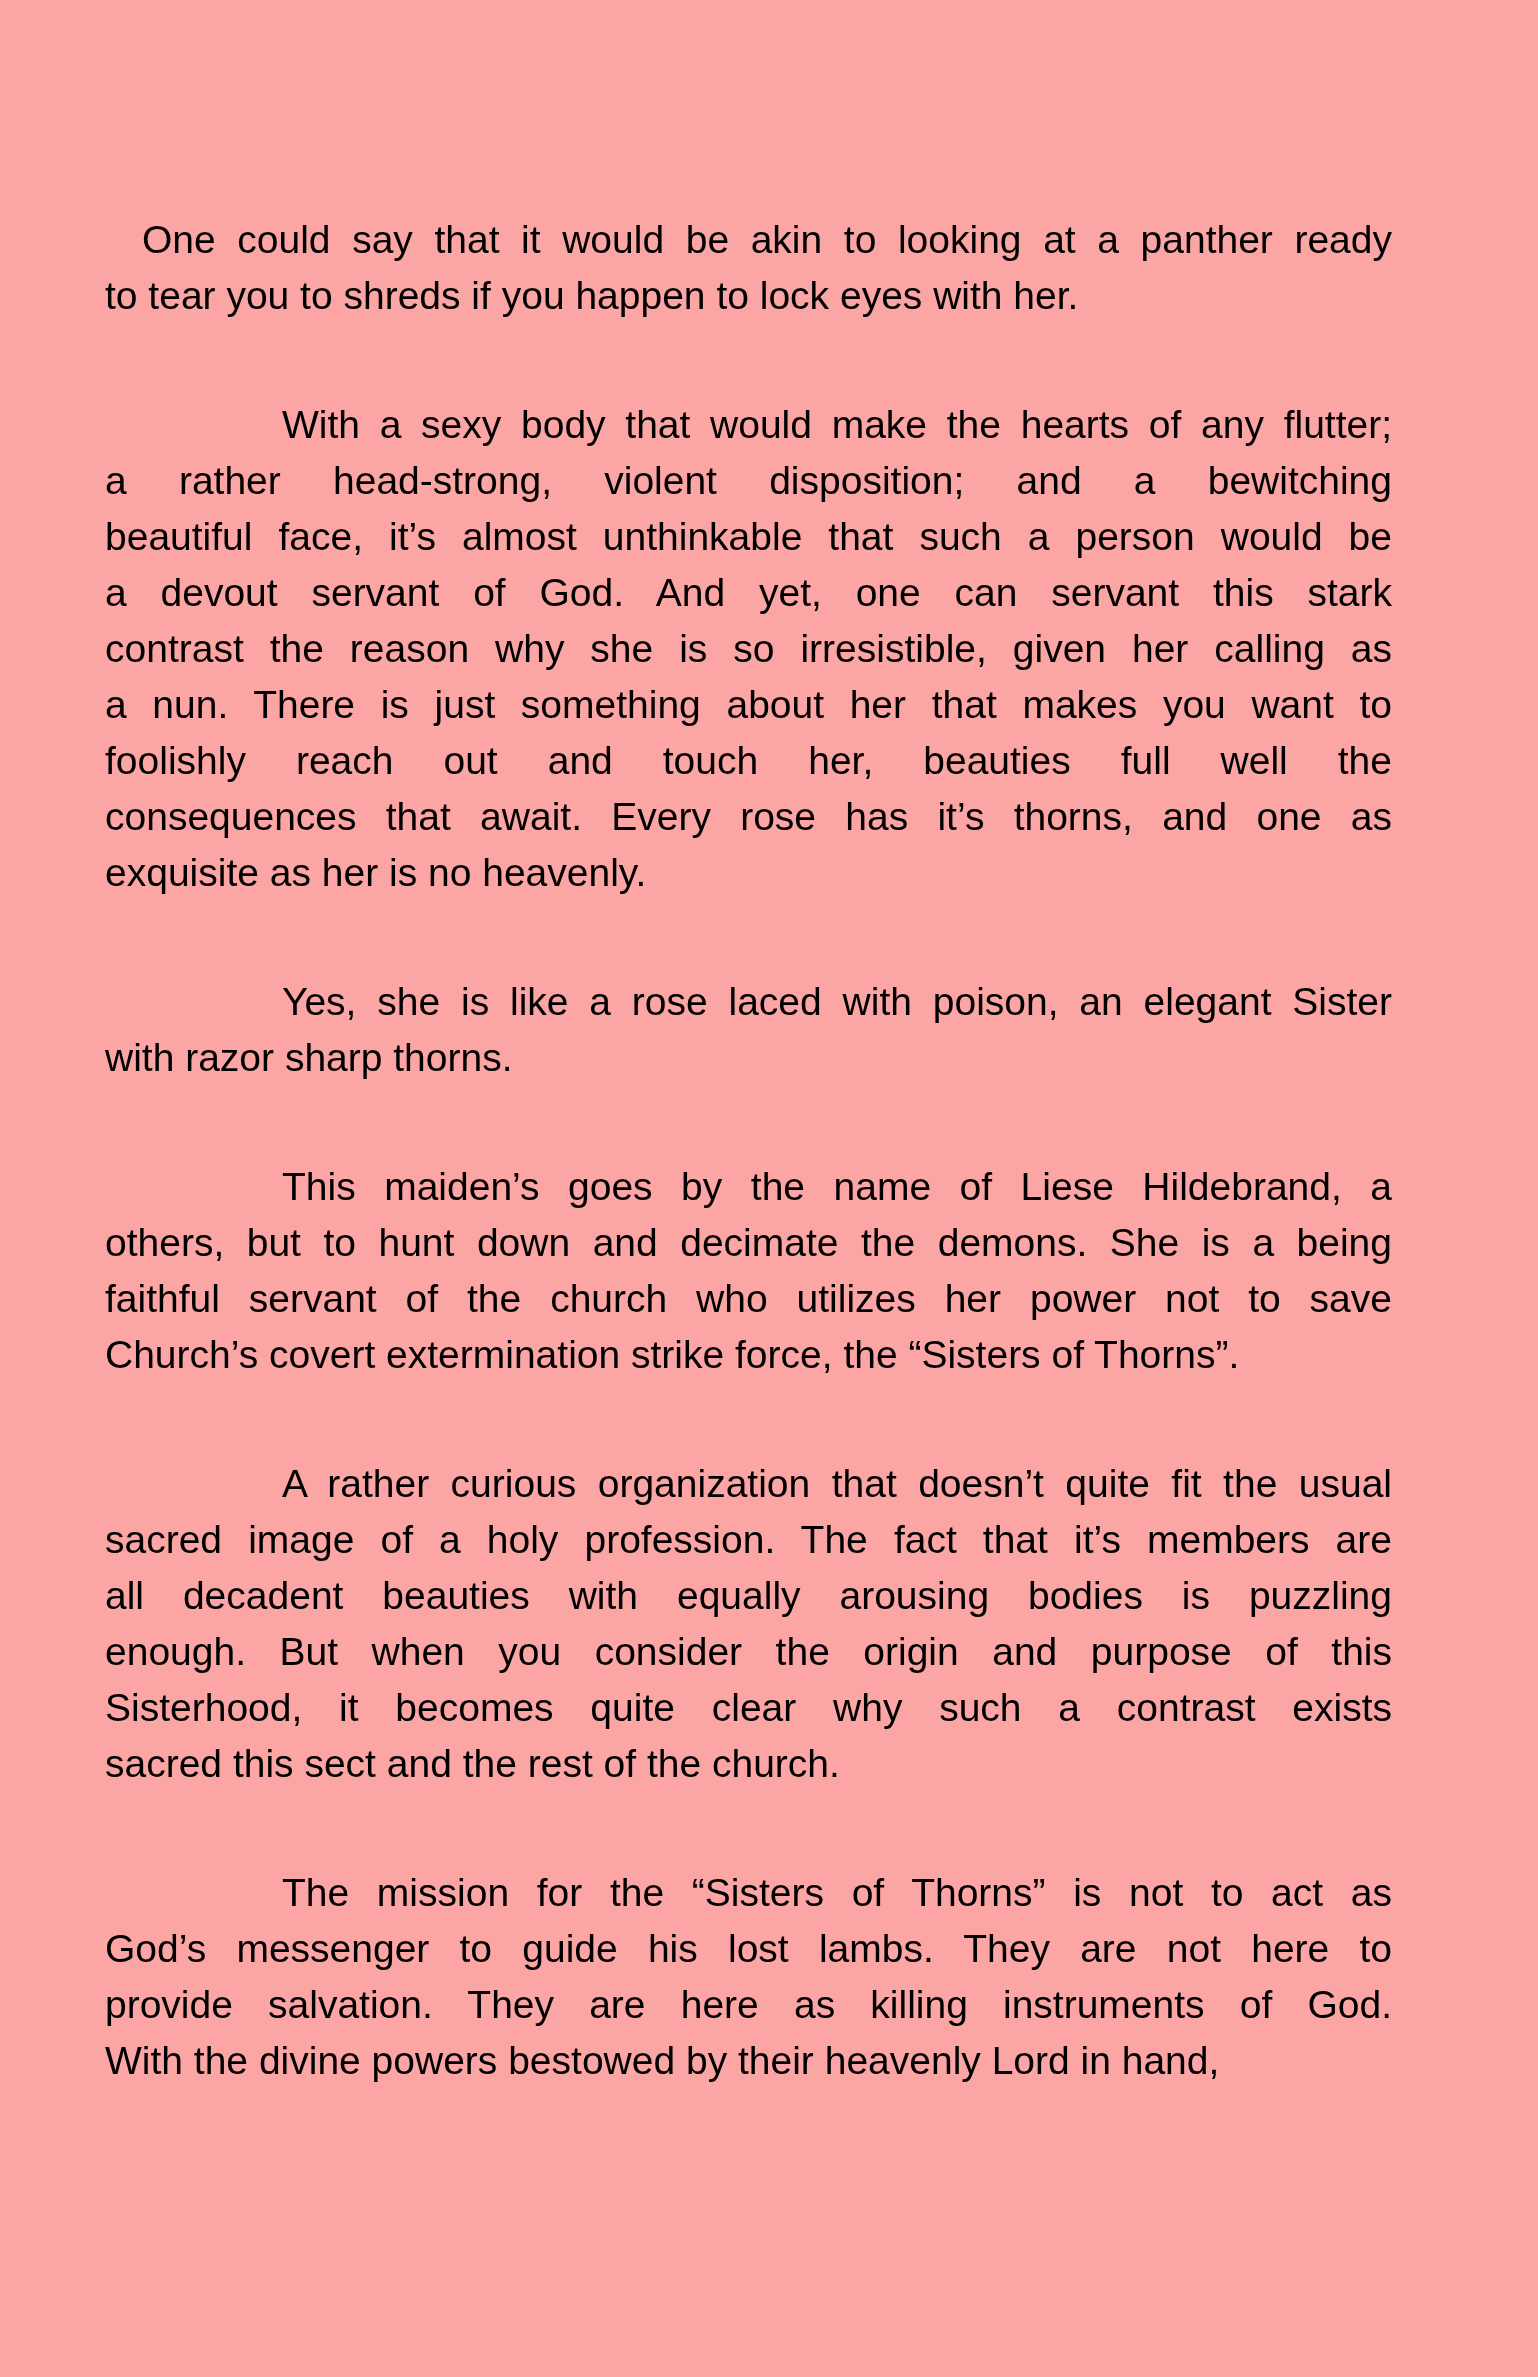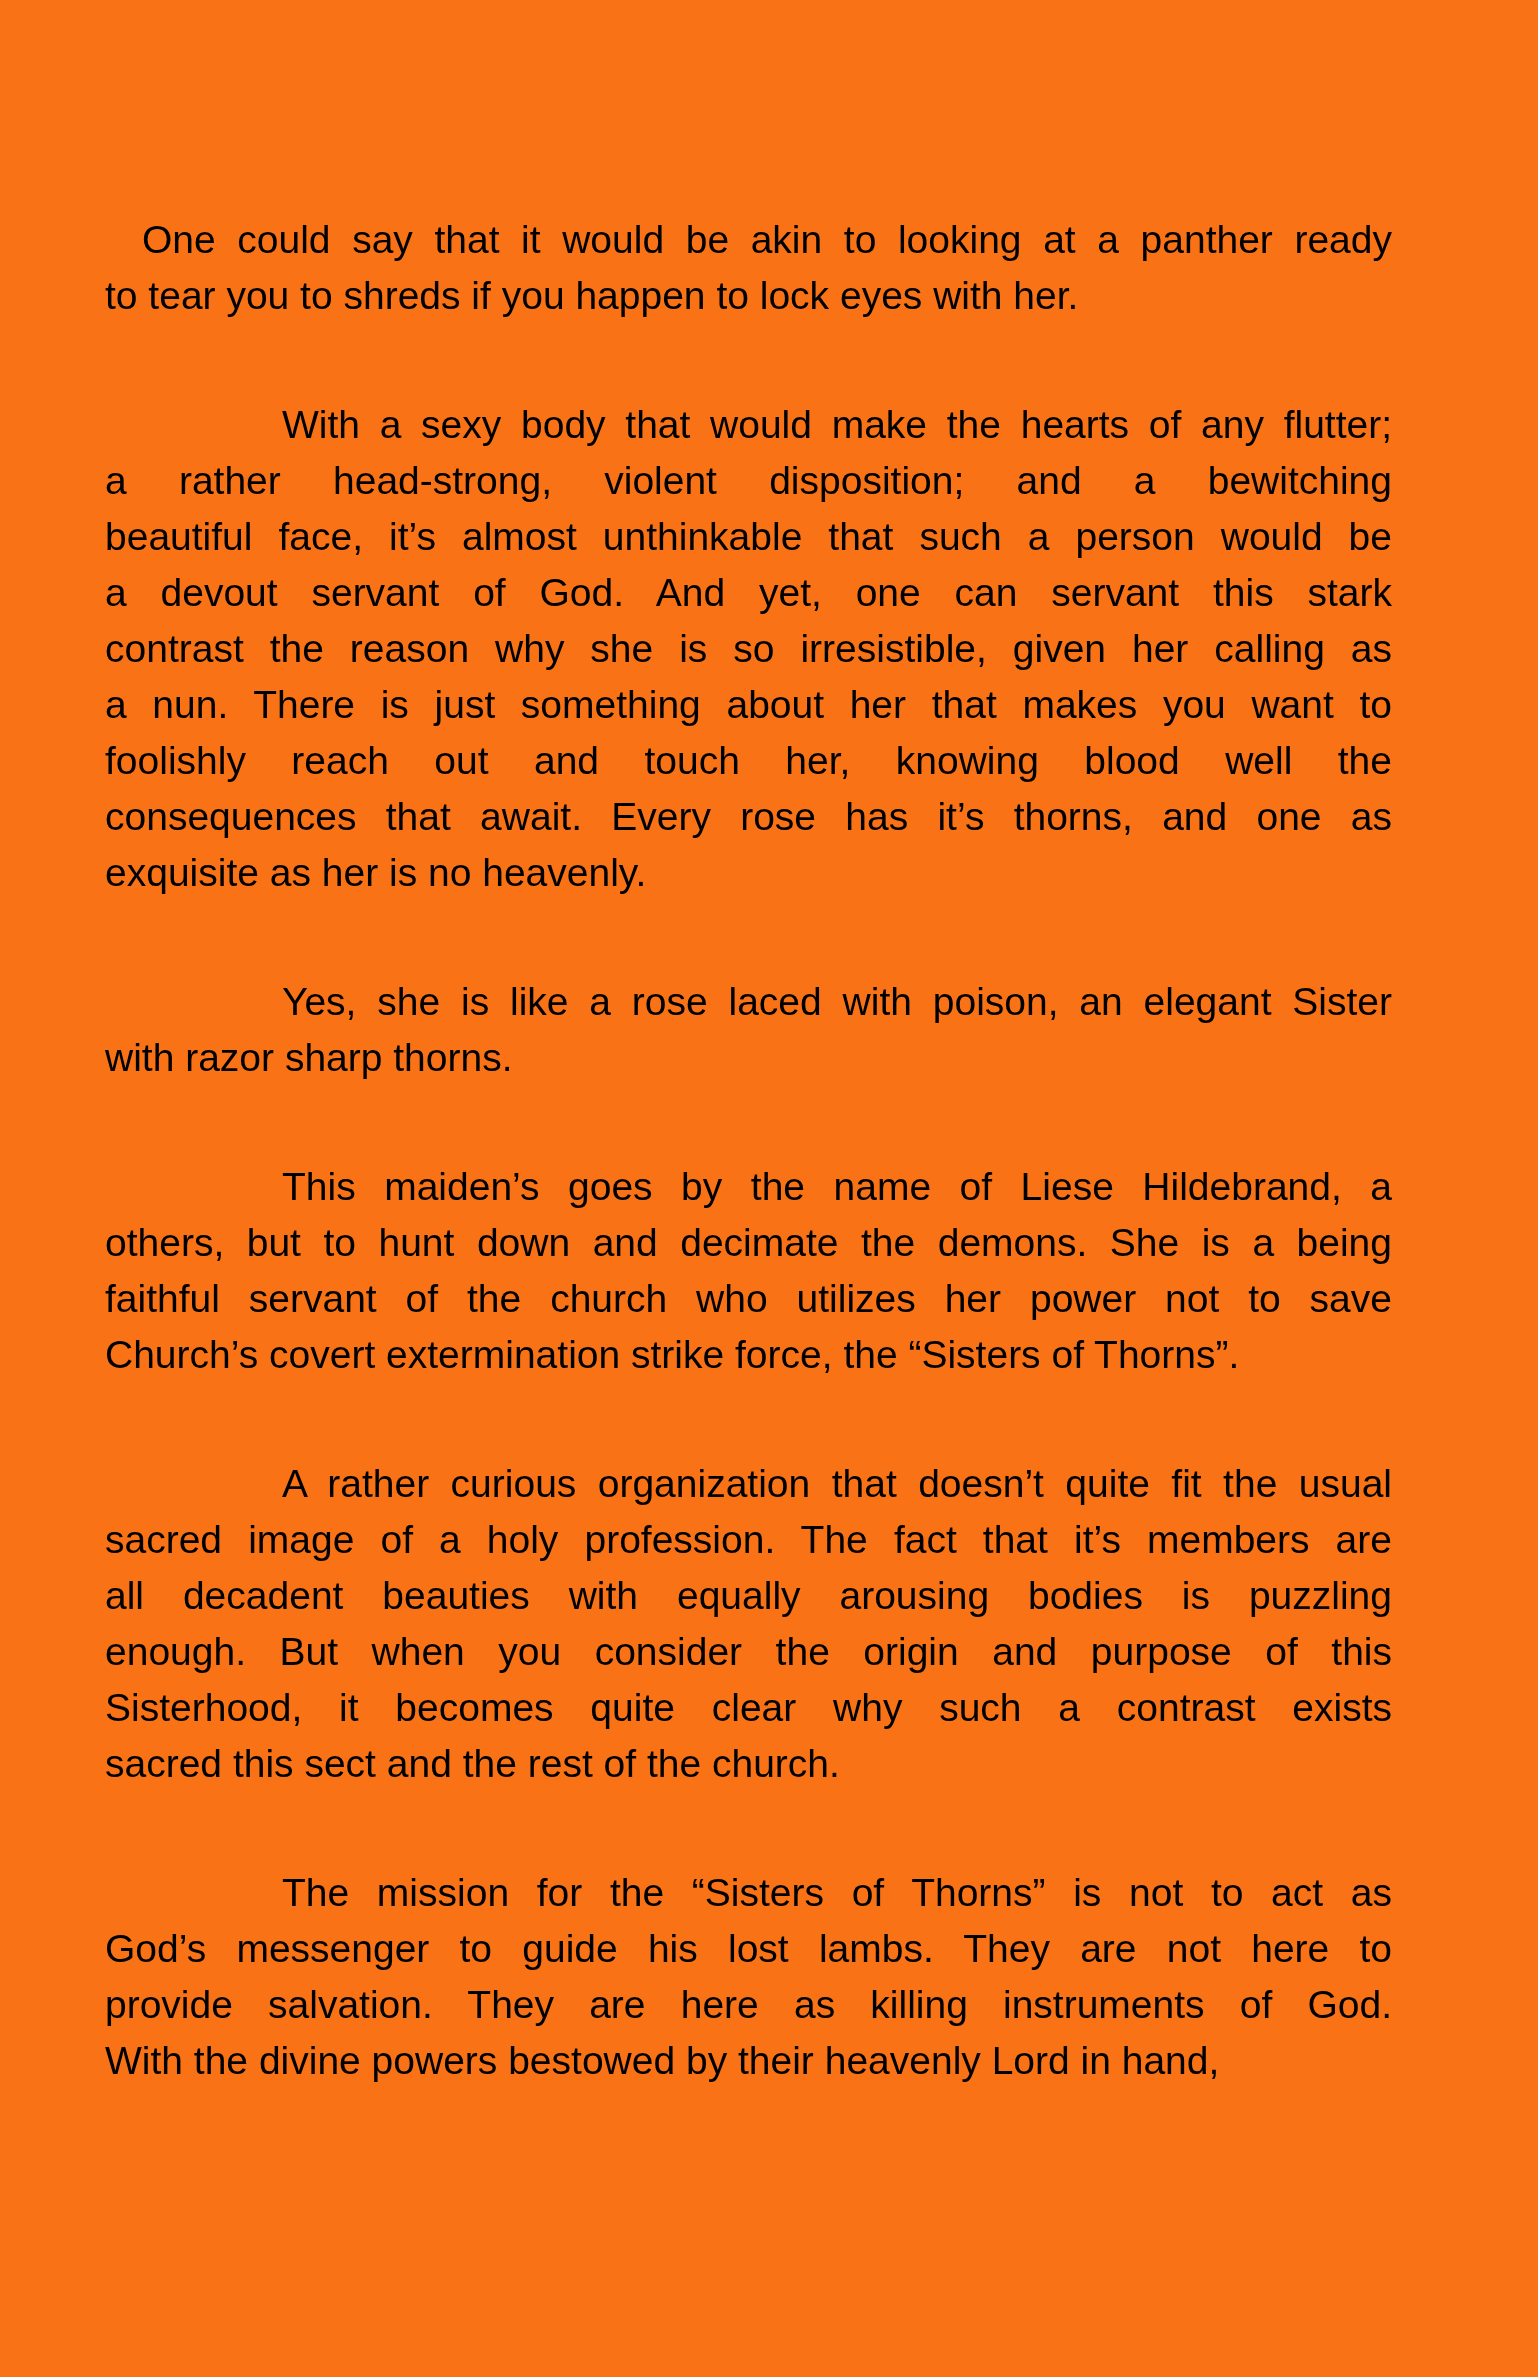--- a/index.html
+++ b/index.html
@@ -10,21 +10,21 @@
   body {
     width: 1538px;
     height: 2377px;
     overflow: hidden;
     position: relative;
   }
   .page {
     box-sizing: border-box;
     width: 1538px;
     height: 2377px;
-    background: #f97316;
+    background: #fca5a5;
     padding: 212px 146px 0 105px;
   }
   .para {
     margin: 0 0 73px 0;
   }
   .para:last-child {
     margin-bottom: 0;
   }
   .line {
     font-family: "Liberation Sans", "DejaVu Sans", sans-serif;
@@ -49,21 +49,21 @@
       <div class="line" style="padding-left: 37px;">One could say that it would be akin to looking at a panther ready</div>
       <div class="line last">to tear you to shreds if you happen to lock eyes with her.</div>
     </div>
     <div class="para">
       <div class="line" style="padding-left: 177px;">With a sexy body that would make the hearts of any flutter;</div>
       <div class="line">a rather head-strong, violent disposition; and a bewitching</div>
       <div class="line">beautiful face, it’s almost unthinkable that such a person would be</div>
       <div class="line">a devout servant of God. And yet, one can servant this stark</div>
       <div class="line">contrast the reason why she is so irresistible, given her calling as</div>
       <div class="line">a nun. There is just something about her that makes you want to</div>
-      <div class="line">foolishly reach out and touch her, knowing blood well the</div>
+      <div class="line">foolishly reach out and touch her, beauties full well the</div>
       <div class="line">consequences that await. Every rose has it’s thorns, and one as</div>
       <div class="line last">exquisite as her is no heavenly.</div>
     </div>
     <div class="para">
       <div class="line" style="padding-left: 177px; margin-top: 20px;">Yes, she is like a rose laced with poison, an elegant Sister</div>
       <div class="line last">with razor sharp thorns.</div>
     </div>
     <div class="para">
       <div class="line" style="padding-left: 177px;">This maiden’s goes by the name of Liese Hildebrand, a</div>
       <div class="line">others, but to hunt down and decimate the demons. She is a being</div>

